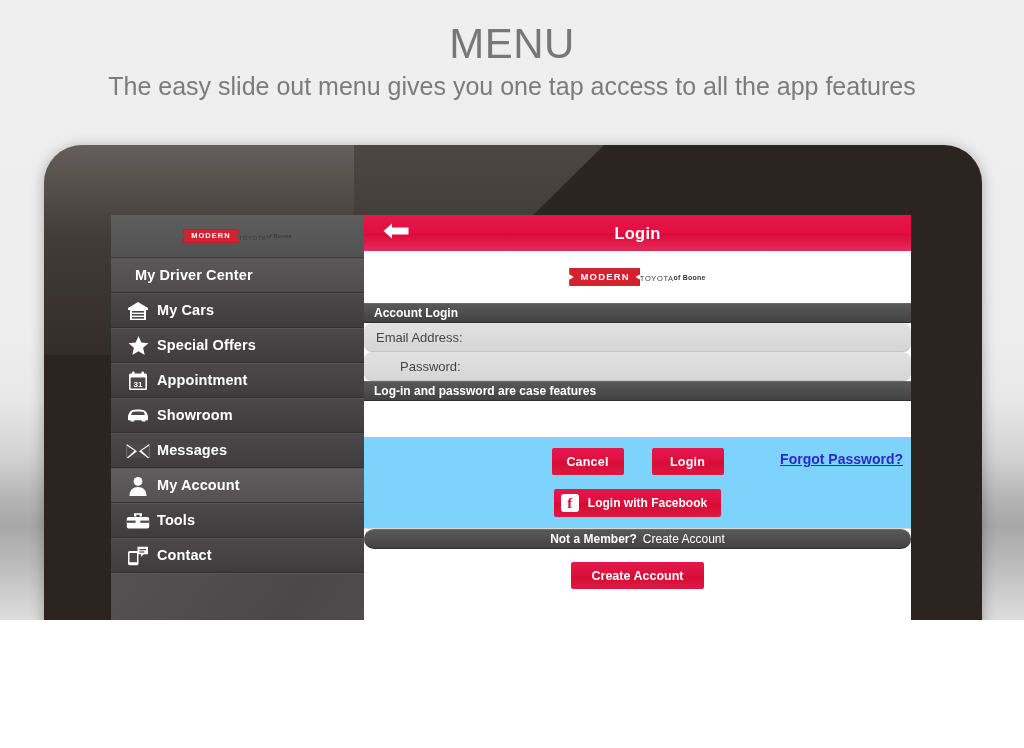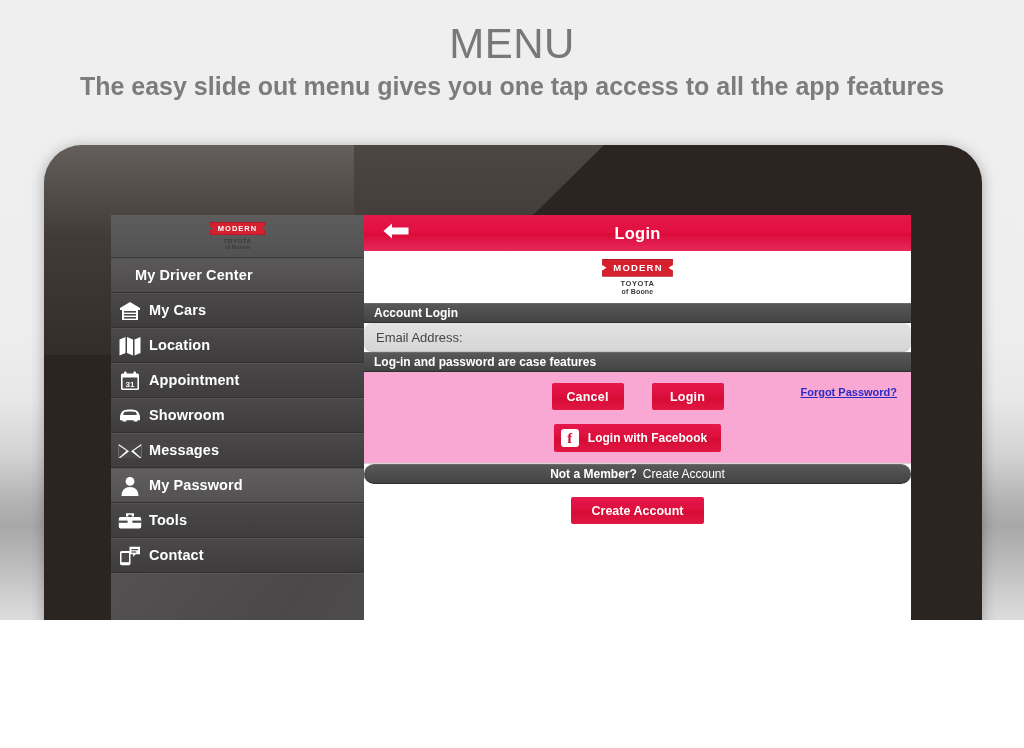--- a/index.html
+++ b/index.html
@@ -42,21 +42,21 @@
     color: #787878;
     letter-spacing: 0.5px;
   }
   .subheadline {
     position: absolute;
     top: 72px;
     left: 0;
     width: 1024px;
     text-align: center;
     font-size: 25px;
-    font-weight: 700;
+    font-weight: 400;
     color: #7c7c7c;
   }
 
   
   .tablet {
     position: absolute;
     left: 44px;
     top: 145px;
     width: 938px;
     height: 700px;
@@ -109,21 +109,21 @@
     justify-content: center;
     border-bottom: 1px solid #3a3a3a;
   }
   .sidebar-list { display: block; }
 
   .nav-row {
     position: relative;
     height: 35px;
     display: flex;
     align-items: center;
-    padding-left: 0;
+    padding-left: 8px;
     border-bottom: 1px solid #313131;
     border-top: 1px solid #555353;
     background: linear-gradient(to bottom, #4a4848, #3e3c3c);
     color: #ffffff;
     font-size: 14.5px;
     font-weight: 700;
     letter-spacing: 0.1px;
   }
   .nav-row.header-row {
     background: linear-gradient(to bottom, #5a5858, #4d4b4b);
@@ -189,39 +189,39 @@
     height: 52px;
     background: #ffffff;
     display: flex;
     align-items: center;
     justify-content: center;
     flex-direction: column;
   }
 
   .logo {
     display: flex;
-    flex-direction: column;
+    flex-direction: row;
     align-items: center;
     line-height: 1;
   }
   .logo-banner {
     background: #d4202f;
     color: #ffffff;
     font-size: 9.5px;
     font-weight: 700;
     letter-spacing: 1.2px;
     padding: 3px 9px 3px 10px;
     border: 1px solid #b81b28;
     clip-path: polygon(0 0, 100% 0, 100% 34%, 94% 50%, 100% 66%, 100% 100%, 0 100%, 0 66%, 6% 50%, 0 34%);
     font-family: "Liberation Sans", sans-serif;
   }
   .logo-sub1 {
     margin-top: 3px;
     font-size: 7.5px;
-    font-weight: 700;
+    font-weight: 400;
     color: #3a3a3a;
     letter-spacing: 0.6px;
   }
   .logo-sub2 {
     margin-top: 1px;
     font-size: 7px;
     font-weight: 700;
     color: #3a3a3a;
     letter-spacing: 0.2px;
   }
@@ -267,23 +267,24 @@
     font-family: "Liberation Sans", sans-serif;
     font-size: 13px;
     color: #333;
     margin-left: 6px;
     height: 100%;
   }
 
   
   .actions {
     position: relative;
-    background: #f9a8d4;
+    background: #7dd3fc;
     height: 92px;
     border-bottom: 1px solid #d9d9d9;
+    margin-top: 36px;
   }
   .btn-row {
     display: flex;
     justify-content: center;
     align-items: center;
     gap: 28px;
     padding-top: 11px;
   }
   .btn {
     background: linear-gradient(to bottom, #e6174c 0%, #dc0f3c 50%, #d40c33 51%, #e11744 100%);
@@ -294,23 +295,23 @@
     font-weight: 700;
     letter-spacing: 0.2px;
     border-radius: 2px;
     cursor: pointer;
   }
   .btn-cancel { width: 72px; height: 27px; }
   .btn-login  { width: 72px; height: 27px; }
 
   .forgot {
     position: absolute;
-    right: 14px;
+    right: 8px;
     top: 14px;
-    font-size: 11px;
+    font-size: 14px;
     color: #2b2bc4;
     text-decoration: underline;
     font-weight: 700;
     cursor: pointer;
     text-align: center;
   }
 
   .fb-row {
     display: flex;
     justify-content: center;
@@ -401,31 +402,29 @@
               <svg width="22" height="20" viewBox="0 0 22 20" fill="#ffffff">
                 <path d="M11 1 L21 7 L21 9 L19 9 L19 19 L3 19 L3 9 L1 9 L1 7 Z"></path>
                 <rect x="5" y="10" width="12" height="1.6" fill="#4a4848"></rect>
                 <rect x="5" y="13" width="12" height="1.6" fill="#4a4848"></rect>
                 <rect x="5" y="16" width="12" height="1.6" fill="#4a4848"></rect>
               </svg>
             </span>
             <span class="nav-label">My Cars</span>
           </div>
 
-
-          <div class="nav-row">
-            <span class="nav-icon">
-              <svg width="22" height="20" viewBox="0 0 22 20" fill="#ffffff">
-                <path d="M0.5 3.5 L6.5 1 L6.5 17 L0.5 19.5 Z"></path>
-                <path d="M8 1 L14 3.5 L14 19.5 L8 17 Z"></path>
-                <path d="M15.5 3.5 L21.5 1 L21.5 17 L15.5 19.5 Z"></path>
-              </svg>
-            </span>
-            <span class="nav-label">Location</span>
-          </div>
+          <div class="nav-row">
+            <span class="nav-icon">
+              <svg width="21" height="20" viewBox="0 0 20 19" fill="#ffffff">
+                <path d="M10 0 L12.7 6.2 L19.5 6.8 L14.4 11.2 L15.9 18 L10 14.4 L4.1 18 L5.6 11.2 L0.5 6.8 L7.3 6.2 Z"></path>
+              </svg>
+            </span>
+            <span class="nav-label">Special Offers</span>
+          </div>
+
 
           <div class="nav-row">
             <span class="nav-icon">
               <svg width="20" height="20" viewBox="0 0 20 20">
                 <rect x="1" y="2.5" width="18" height="16.5" rx="1.5" fill="#ffffff"></rect>
                 <rect x="2.6" y="6.5" width="14.8" height="11" fill="#4a4848"></rect>
                 <rect x="4" y="0.5" width="2.6" height="4" rx="1.2" fill="#ffffff"></rect>
                 <rect x="13.4" y="0.5" width="2.6" height="4" rx="1.2" fill="#ffffff"></rect>
                 <text x="10" y="16" font-family="Liberation Sans, sans-serif" font-size="8" font-weight="700" fill="#ffffff" text-anchor="middle">31</text>
               </svg>
@@ -456,21 +455,21 @@
             <span class="nav-label">Messages</span>
           </div>
 
           <div class="nav-row active">
             <span class="nav-icon">
               <svg width="20" height="20" viewBox="0 0 20 20" fill="#ffffff">
                 <circle cx="10" cy="5.4" r="4.4"></circle>
                 <path d="M1.5 20 C1.5 14 5.2 11 10 11 C14.8 11 18.5 14 18.5 20 Z"></path>
               </svg>
             </span>
-            <span class="nav-label">My Password</span>
+            <span class="nav-label">My Account</span>
           </div>
 
           <div class="nav-row">
             <span class="nav-icon">
               <svg width="24" height="18" viewBox="0 0 24 18">
                 <path d="M8 1.2 L16 1.2 L16 4.4 L13.6 4.4 L13.6 2.8 L10.4 2.8 L10.4 4.4 L8 4.4 Z" fill="#ffffff"></path>
                 <rect x="0.8" y="5" width="22.4" height="11.6" rx="1.8" fill="#ffffff"></rect>
                 <rect x="0.8" y="8.6" width="22.4" height="2.2" fill="#4a4848"></rect>
                 <rect x="9.6" y="7.2" width="4.8" height="5" rx="0.8" fill="#ffffff"></rect>
               </svg>
@@ -518,20 +517,24 @@
 
         <div class="section-bar">
           <span>Account Login</span>
         </div>
 
         <div class="field email">
           <span class="field-label">Email Address:</span>
           <input class="field-input" type="text" placeholder="" style="">
         </div>
 
+        <div class="field password">
+          <span class="field-label">Password:</span>
+          <input class="field-input" type="password" placeholder="" style="">
+        </div>
 
         <div class="section-bar">
           <span>Log-in and password are case features</span>
         </div>
 
         <div class="actions">
           <div class="btn-row">
             <button class="btn btn-cancel">Cancel</button>
             <button class="btn btn-login">Login</button>
           </div>

